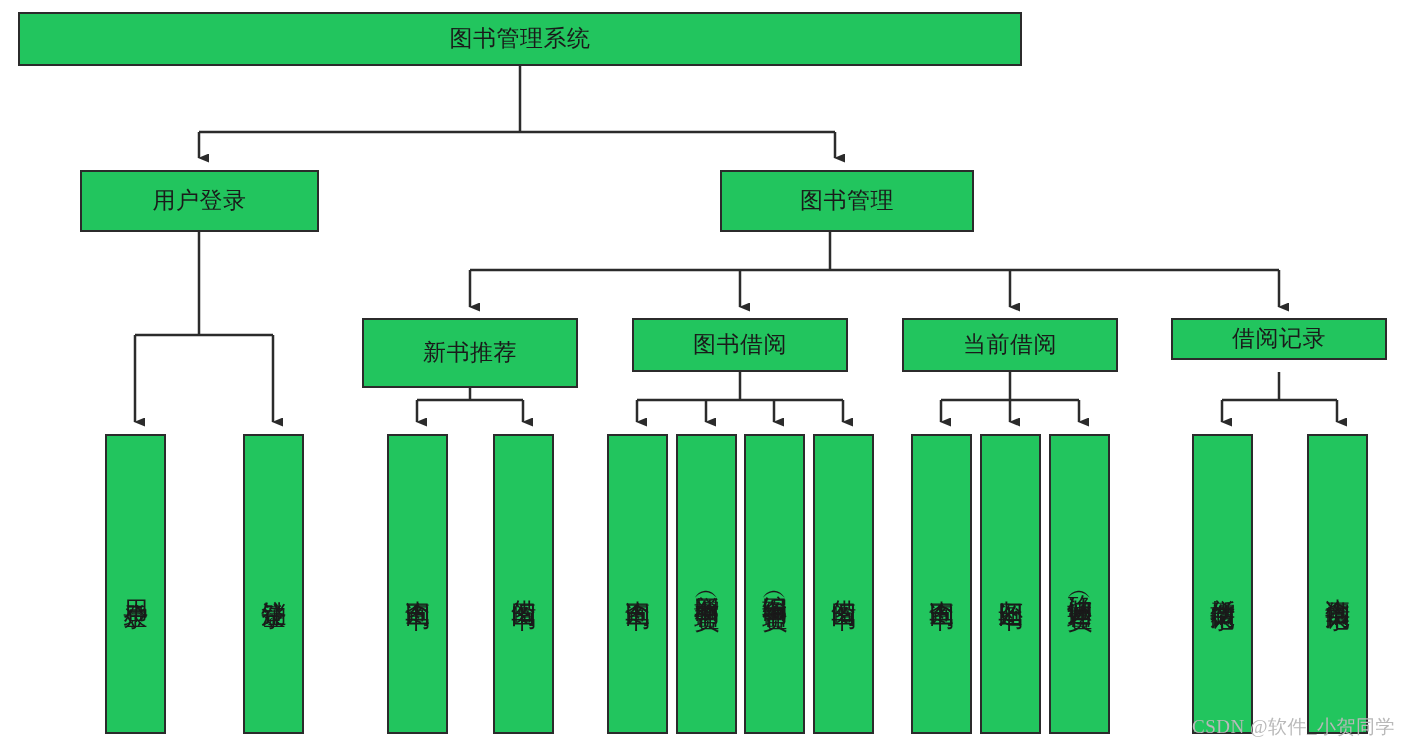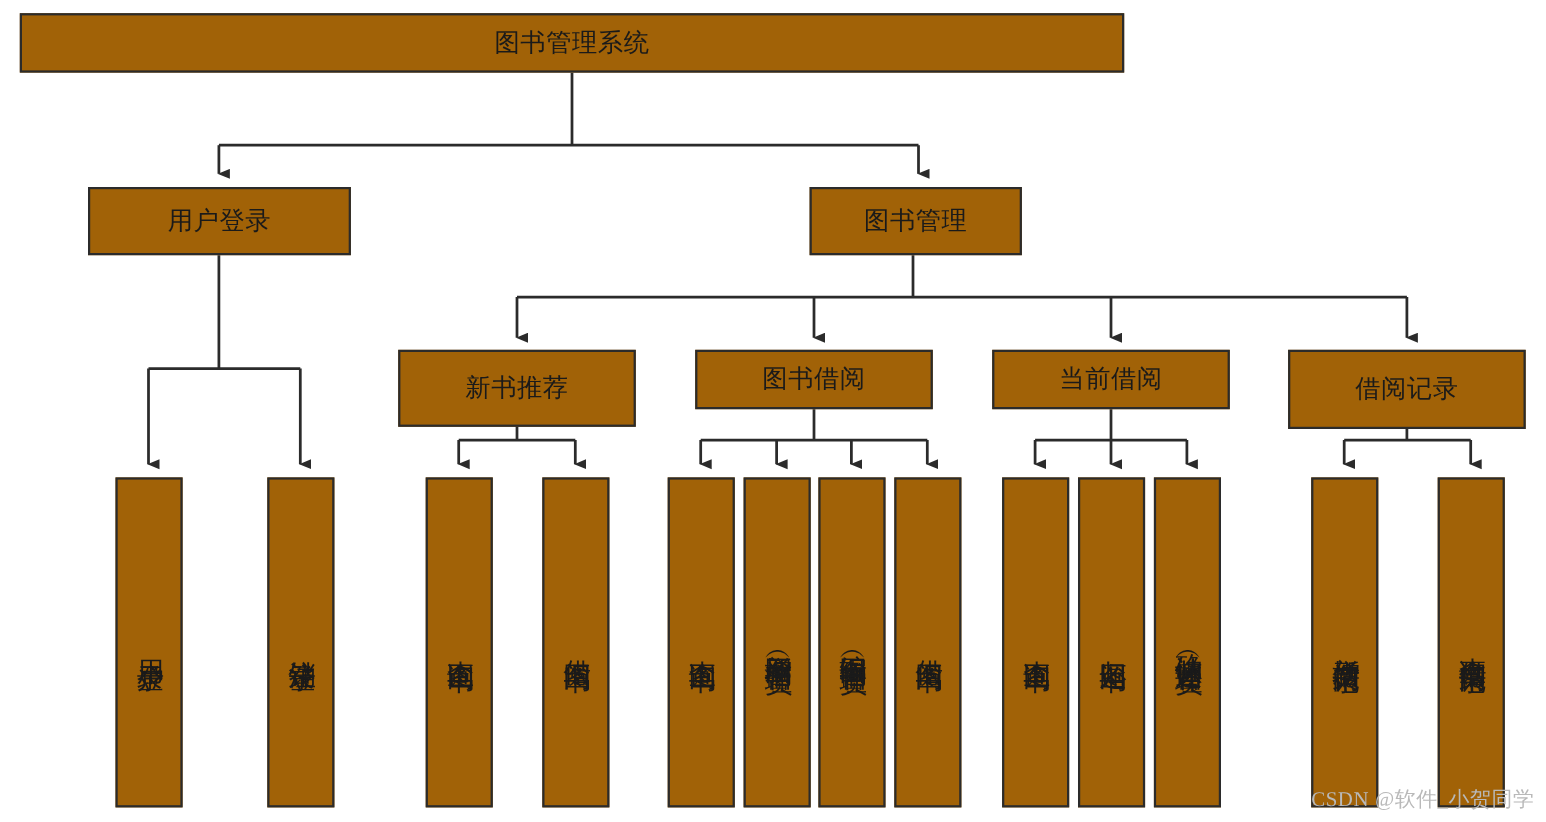--- a/index.html
+++ b/index.html
@@ -24,21 +24,21 @@
     left: 0;
     top: 0;
     width: 1405px;
     height: 747px;
     pointer-events: none;
   }
   .node {
     position: absolute;
     box-sizing: border-box;
     border: 2.5px solid #2b2b2b;
-    background: #a16207;
+    background: #22c55e;
     display: flex;
     align-items: center;
     justify-content: center;
     color: #1a1a1a;
     text-align: center;
   }
   .node.horizontal {
     font-size: 23px;
     line-height: 1.2;
     letter-spacing: 0.5px;
@@ -121,34 +121,34 @@
     </g>
   </svg>
 
   <div class="node horizontal" style="left:18px; top:12px; width:1004px; height:54px;">
     <span class="label">图书管理系统</span>
   </div>
 
   <div class="node horizontal" style="left:80px; top:170px; width:239px; height:62px;">
     <span class="label">用户登录</span>
   </div>
-  <div class="node horizontal" style="left:736px; top:170px; width:193px; height:62px;">
+  <div class="node horizontal" style="left:720px; top:170px; width:254px; height:62px;">
     <span class="label">图书管理</span>
   </div>
 
   <div class="node horizontal" style="left:362px; top:318px; width:216px; height:70px;">
     <span class="label">新书推荐</span>
   </div>
   <div class="node horizontal" style="left:902px; top:318px; width:216px; height:54px;">
     <span class="label">当前借阅</span>
   </div>
   <div class="node horizontal" style="left:632px; top:318px; width:216px; height:54px;">
     <span class="label">图书借阅</span>
   </div>
-  <div class="node horizontal" style="left:1171px; top:318px; width:216px; height:72px;">
+  <div class="node horizontal" style="left:1171px; top:318px; width:216px; height:42px;">
     <span class="label">借阅记录</span>
   </div>
 
   <div class="node vertical" style="left:105px; top:434px; width:61px; height:300px;">
     <span class="label">用户登录</span>
   </div>
   <div class="node vertical" style="left:243px; top:434px; width:61px; height:300px;">
     <span class="label">注销登录</span>
   </div>
 

